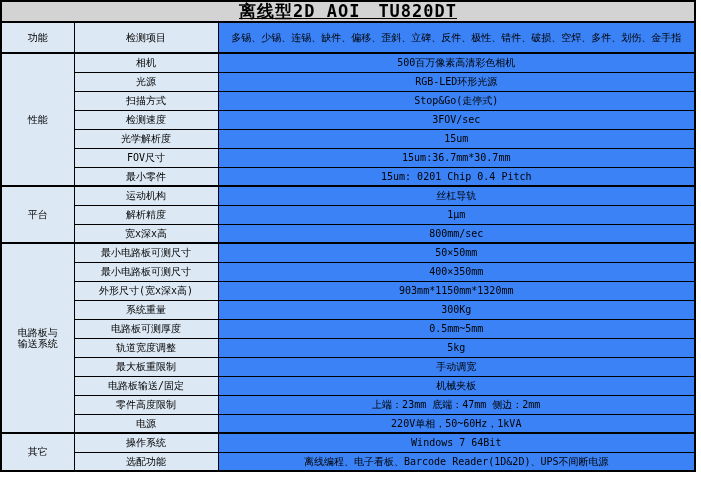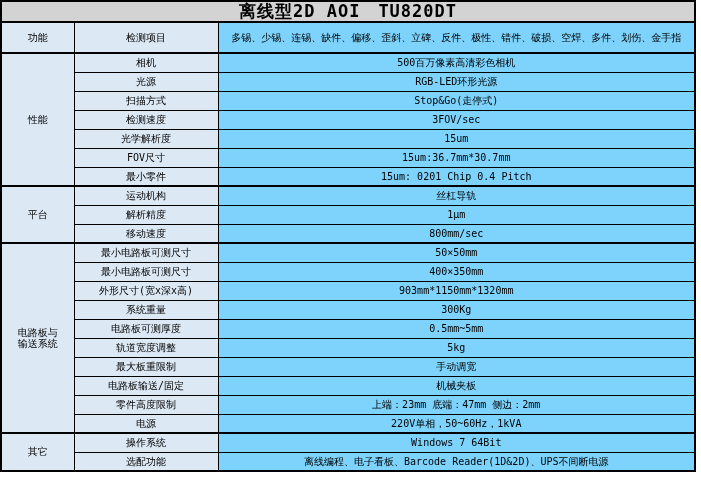--- a/index.html
+++ b/index.html
@@ -24,31 +24,31 @@
     border: 1px solid var(--border, #000);
     text-align: center;
     vertical-align: middle;
     font-size: 10px;
     line-height: 1.12;
     padding: 0 2px;
     overflow: hidden;
     white-space: normal;
   }
   tr { height: 19px; }
-  tr.title-row { height: 18px; }
+  tr.title-row { height: 18px; text-decoration: underline; }
   tr.tall { height: 31px; }
   td.title-cell {
     background: var(--header-bg, #d3d3d3);
     font-weight: bold;
     font-size: 17px;
     letter-spacing: 1px;
   }
   td.cat, td.label { background: var(--cat-bg, #dce8f4); }
   td.cat { white-space: pre-line; }
-  td.value { background: #7dd3fc; }
+  td.value { background: #3b82f6; }
   tr.group-start td { border-top: 2px solid var(--border, #000); }
 </style>
 </head>
 <body>
 
 <div class="sheet" style="--header-bg: #d3d3d3; --cat-bg: #dce8f4; --border: #000000;">
   <table class="spec">
     <colgroup>
       <col style="width:73px">
       <col style="width:144px">
@@ -95,21 +95,21 @@
         <tr class="group-start">
           <td class="cat" rowspan="3">平台</td>
           <td class="label">运动机构</td>
           <td class="value">丝杠导轨</td>
         </tr>
         <tr>
           <td class="label">解析精度</td>
           <td class="value">1μm</td>
         </tr>
         <tr>
-          <td class="label">移动速度</td>
+          <td class="label">宽x深x高</td>
           <td class="value">800mm/sec</td>
         </tr>
         <tr class="group-start">
           <td class="cat" rowspan="10">电路板与
 输送系统</td>
           <td class="label">最小电路板可测尺寸</td>
           <td class="value">50×50mm</td>
         </tr>
         <tr>
           <td class="label">最小电路板可测尺寸</td>

